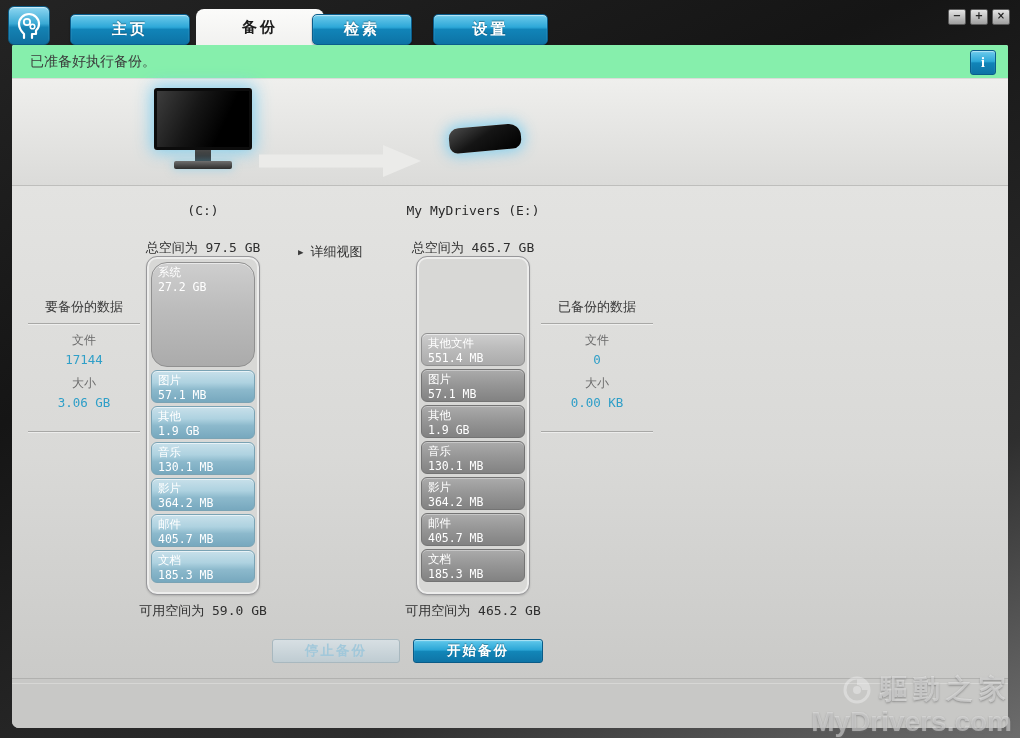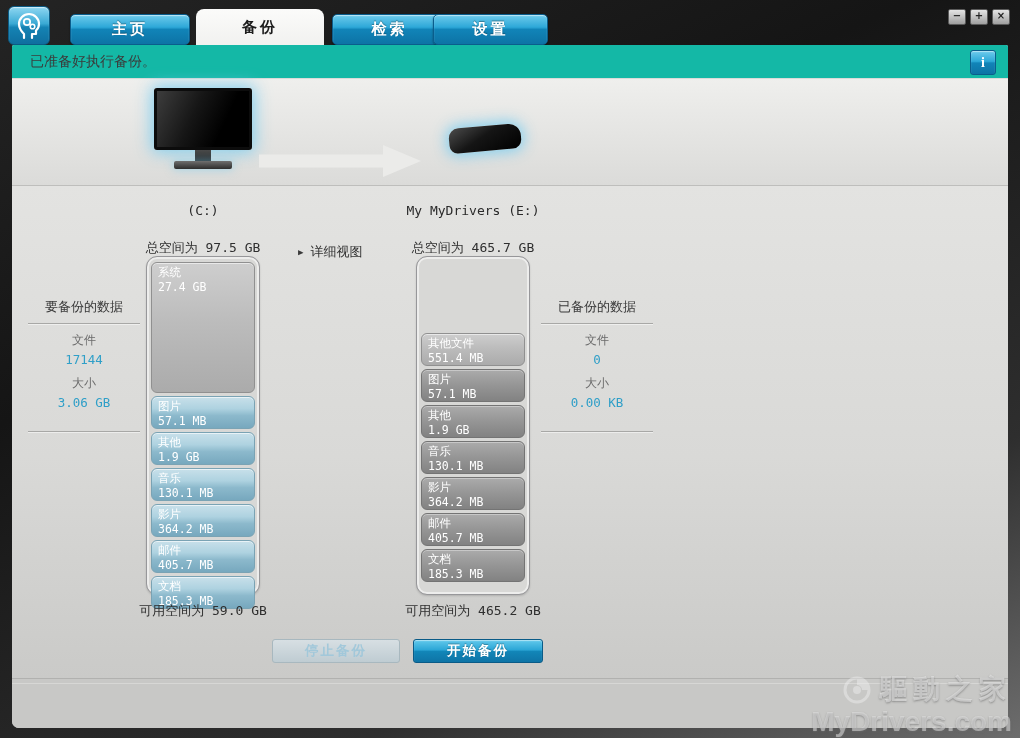--- a/index.html
+++ b/index.html
@@ -14,30 +14,30 @@
   .tab{position:absolute;top:14px;height:31px;display:flex;align-items:center;justify-content:center;
     font-family:"Liberation Sans","DejaVu Sans",sans-serif;font-weight:bold;font-size:15px;
     letter-spacing:3px;cursor:pointer;box-sizing:border-box;}
   .tab-blue{background:linear-gradient(#6ecbec 0%,#2da8d8 42%,#1184b8 50%,#0d73a5 100%);
     color:#fff;border:1px solid #0a5d8c;border-radius:5px;
     text-shadow:0 -1px 1px rgba(0,0,0,.35);
     box-shadow:inset 0 1px 1px rgba(255,255,255,.55),0 1px 2px rgba(0,0,0,.4);}
   .tab-home{left:70px;width:120px;}
   .tab-backup{left:196px;width:128px;top:9px;height:37px;background:linear-gradient(#fbfbfa,#f1f1ef);
     color:#1d1d1d;border-radius:8px 8px 0 0;}
-  .tab-retrieve{left:332px;width:115px;}
+  .tab-retrieve{left:312px;width:100px;}
   .tab-settings{left:433px;width:115px;}
   .win-controls{position:absolute;right:10px;top:9px;display:flex;gap:4px;}
   .win-btn{width:16px;height:14px;background:linear-gradient(#e4e4e4,#9f9f9f);
     border:1px solid #5a5a5a;border-radius:2px;font-size:10px;line-height:12px;text-align:center;
     color:#222;font-weight:bold;font-family:"DejaVu Sans",sans-serif;cursor:pointer;}
   
   .app{position:absolute;left:12px;top:45px;width:996px;height:683px;background:#e4e4e2;
     border-radius:2px 2px 7px 7px;overflow:hidden;}
-  .status-bar{position:absolute;left:0;top:0;width:100%;height:34px;background:#14b8a6;
+  .status-bar{position:absolute;left:0;top:0;width:100%;height:34px;background:#86efac;
     border-bottom:1px solid #dbdbd9;box-sizing:border-box;}
   .status-msg{position:absolute;left:18px;top:8px;font-size:14px;color:#3b3b3b;}
   .info-btn{position:absolute;right:12px;top:5px;width:24px;height:23px;
     background:linear-gradient(#6ecbec 0%,#2da8d8 45%,#1184b8 52%,#0d73a5 100%);
     border:1px solid #0a5d8c;border-radius:3px;color:#fff;font-weight:bold;font-size:14px;
     font-family:"Liberation Serif","DejaVu Serif",serif;display:flex;align-items:center;
     justify-content:center;box-shadow:inset 0 1px 1px rgba(255,255,255,.5);cursor:pointer;}
   .illustration{position:absolute;left:0;top:34px;width:100%;height:107px;
     background:linear-gradient(#efefed,#dbdbd9);border-bottom:1px solid #bebebc;box-sizing:border-box;}
   .monitor{position:absolute;left:141px;top:9px;width:100px;}
@@ -76,21 +76,21 @@
   .chart-right{left:404px;}
   .seg{box-sizing:border-box;border-radius:6px;padding:2px 6px;color:#fff;font-size:11.5px;
     line-height:14.5px;flex:0 0 auto;overflow:hidden;}
   .seg-name,.seg-size{display:block;white-space:nowrap;}
   .seg-gray{background:linear-gradient(#cecece 0%,#bcbcbc 45%,#ababab 100%);
     border:1px solid #909090;box-shadow:inset 0 1px 0 rgba(255,255,255,.55);}
   .seg-blue{background:linear-gradient(#c8e0ea 0%,#aed2e0 38%,#8cb9cc 60%,#77a8be 100%);
     border:1px solid #7aa3b4;box-shadow:inset 0 1px 0 rgba(255,255,255,.6);}
   .seg-dark{background:linear-gradient(#ababab 0%,#979797 45%,#828282 100%);
     border:1px solid #747474;box-shadow:inset 0 1px 0 rgba(255,255,255,.35);}
-  .seg-sys{height:131px;}
+  .seg-sys{height:105px;border-radius:16px;}
   .seg-std{height:33px;}
   .chart-spacer{height:68px;flex:0 0 auto;}
   .summary{position:absolute;top:253px;width:112px;text-align:center;padding-bottom:21px;
     border-bottom:1px solid #a8a8a6;box-shadow:0 1px 0 rgba(255,255,255,.5);}
   .summary-left{left:16px;}
   .summary-right{left:529px;}
   .summary-title{font-size:13px;color:#3a3a3a;padding-bottom:7px;border-bottom:1px solid #a8a8a6;
     box-shadow:0 1px 0 rgba(255,255,255,.5);margin-bottom:3px;}
   .sum-label{font-size:12px;color:#6b6b6b;margin-top:8px;}
   .sum-value{font-size:12.5px;color:#2f9fc8;margin-top:3px;}
@@ -171,21 +171,21 @@
     <div class="space-text total-right">总空间为 465.7 GB</div>
 
     <div class="detail-toggle">
       <span class="detail-arrow">▶</span>
       <span>详细视图</span>
     </div>
 
     <div class="chart chart-left">
       <div class="seg seg-gray seg-sys">
         <span class="seg-name">系统</span>
-        <span class="seg-size">27.4 GB</span>
+        <span class="seg-size">27.2 GB</span>
       </div>
       <div class="seg seg-blue seg-std">
         <span class="seg-name">图片</span>
         <span class="seg-size">57.1 MB</span>
       </div>
       <div class="seg seg-blue seg-std">
         <span class="seg-name">其他</span>
         <span class="seg-size">1.9 GB</span>
       </div>
       <div class="seg seg-blue seg-std">

